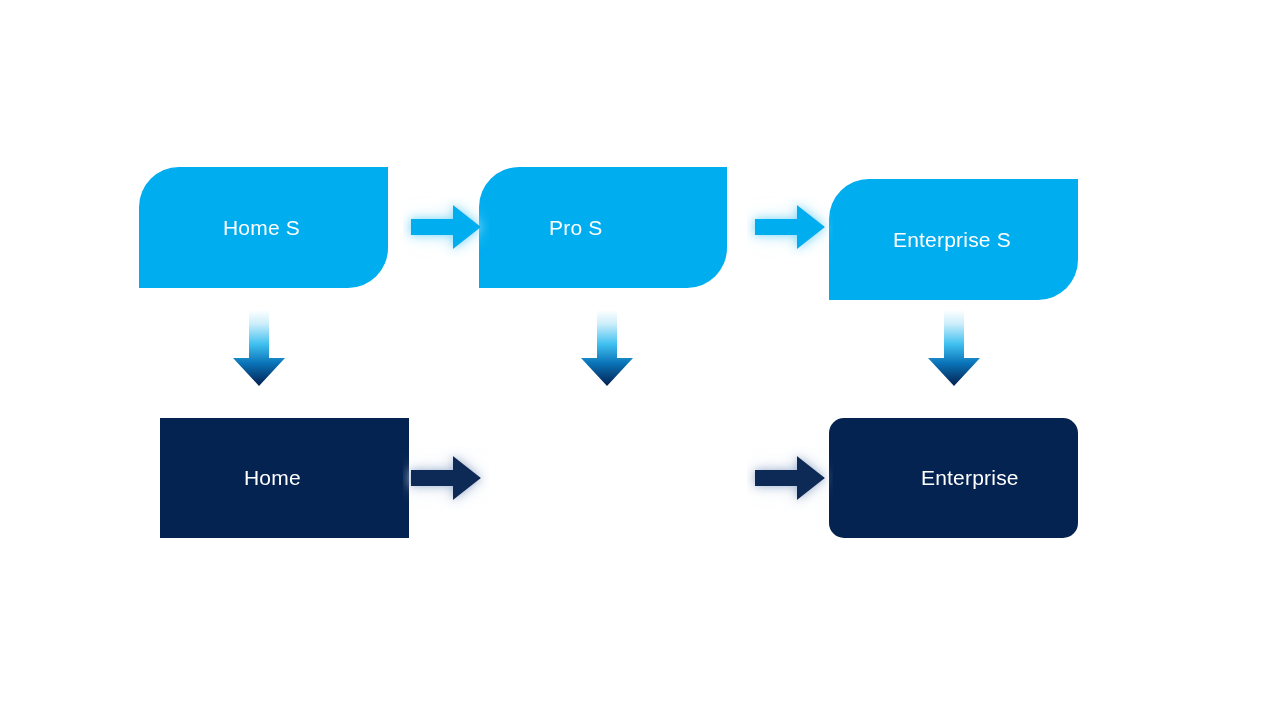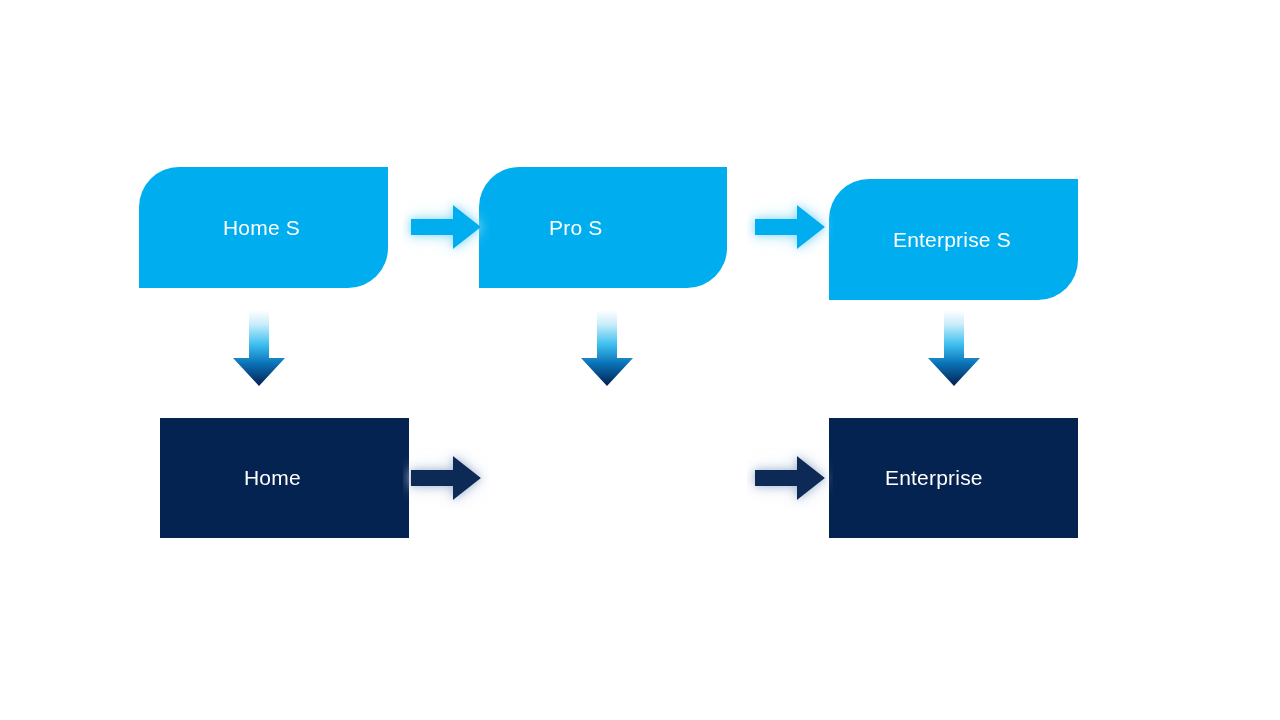--- a/index.html
+++ b/index.html
@@ -150,21 +150,21 @@
       </defs>
       <path d="M21,4 L41,4 L41,52 L57,52 L31,80 L5,52 L21,52 Z" fill="url(#vgrad3)"></path>
     </svg>
   </span>
 
   <div class="node-box tier-base" style="left:139px; top:418px; width:249px; height:120px; padding-left:84px;margin-left:21px;">
     <span class="node-label">Home</span>
   </div>
 
 
-  <div class="node-box tier-base" style="left:829px; top:418px; width:249px; height:120px; padding-left:56px;">
+  <div class="node-box tier-base" style="left:829px; top:418px; width:249px; height:120px; padding-left:92px;border-radius:15px;">
     <span class="node-label">Enterprise</span>
   </div>
 
   <span class="h-arrow" style="left:403px; top:447px;">
     <svg width="86" height="62" viewBox="0 0 86 62">
       <defs>
         <filter id="glowNavy1" x="-45%" y="-60%" width="190%" height="220%">
           <feDropShadow dx="0" dy="0" stdDeviation="4" flood-color="#9bb0cf" flood-opacity="0.9"></feDropShadow>
           <feDropShadow dx="0" dy="0" stdDeviation="8" flood-color="#c3d0e3" flood-opacity="0.55"></feDropShadow>
         </filter>

